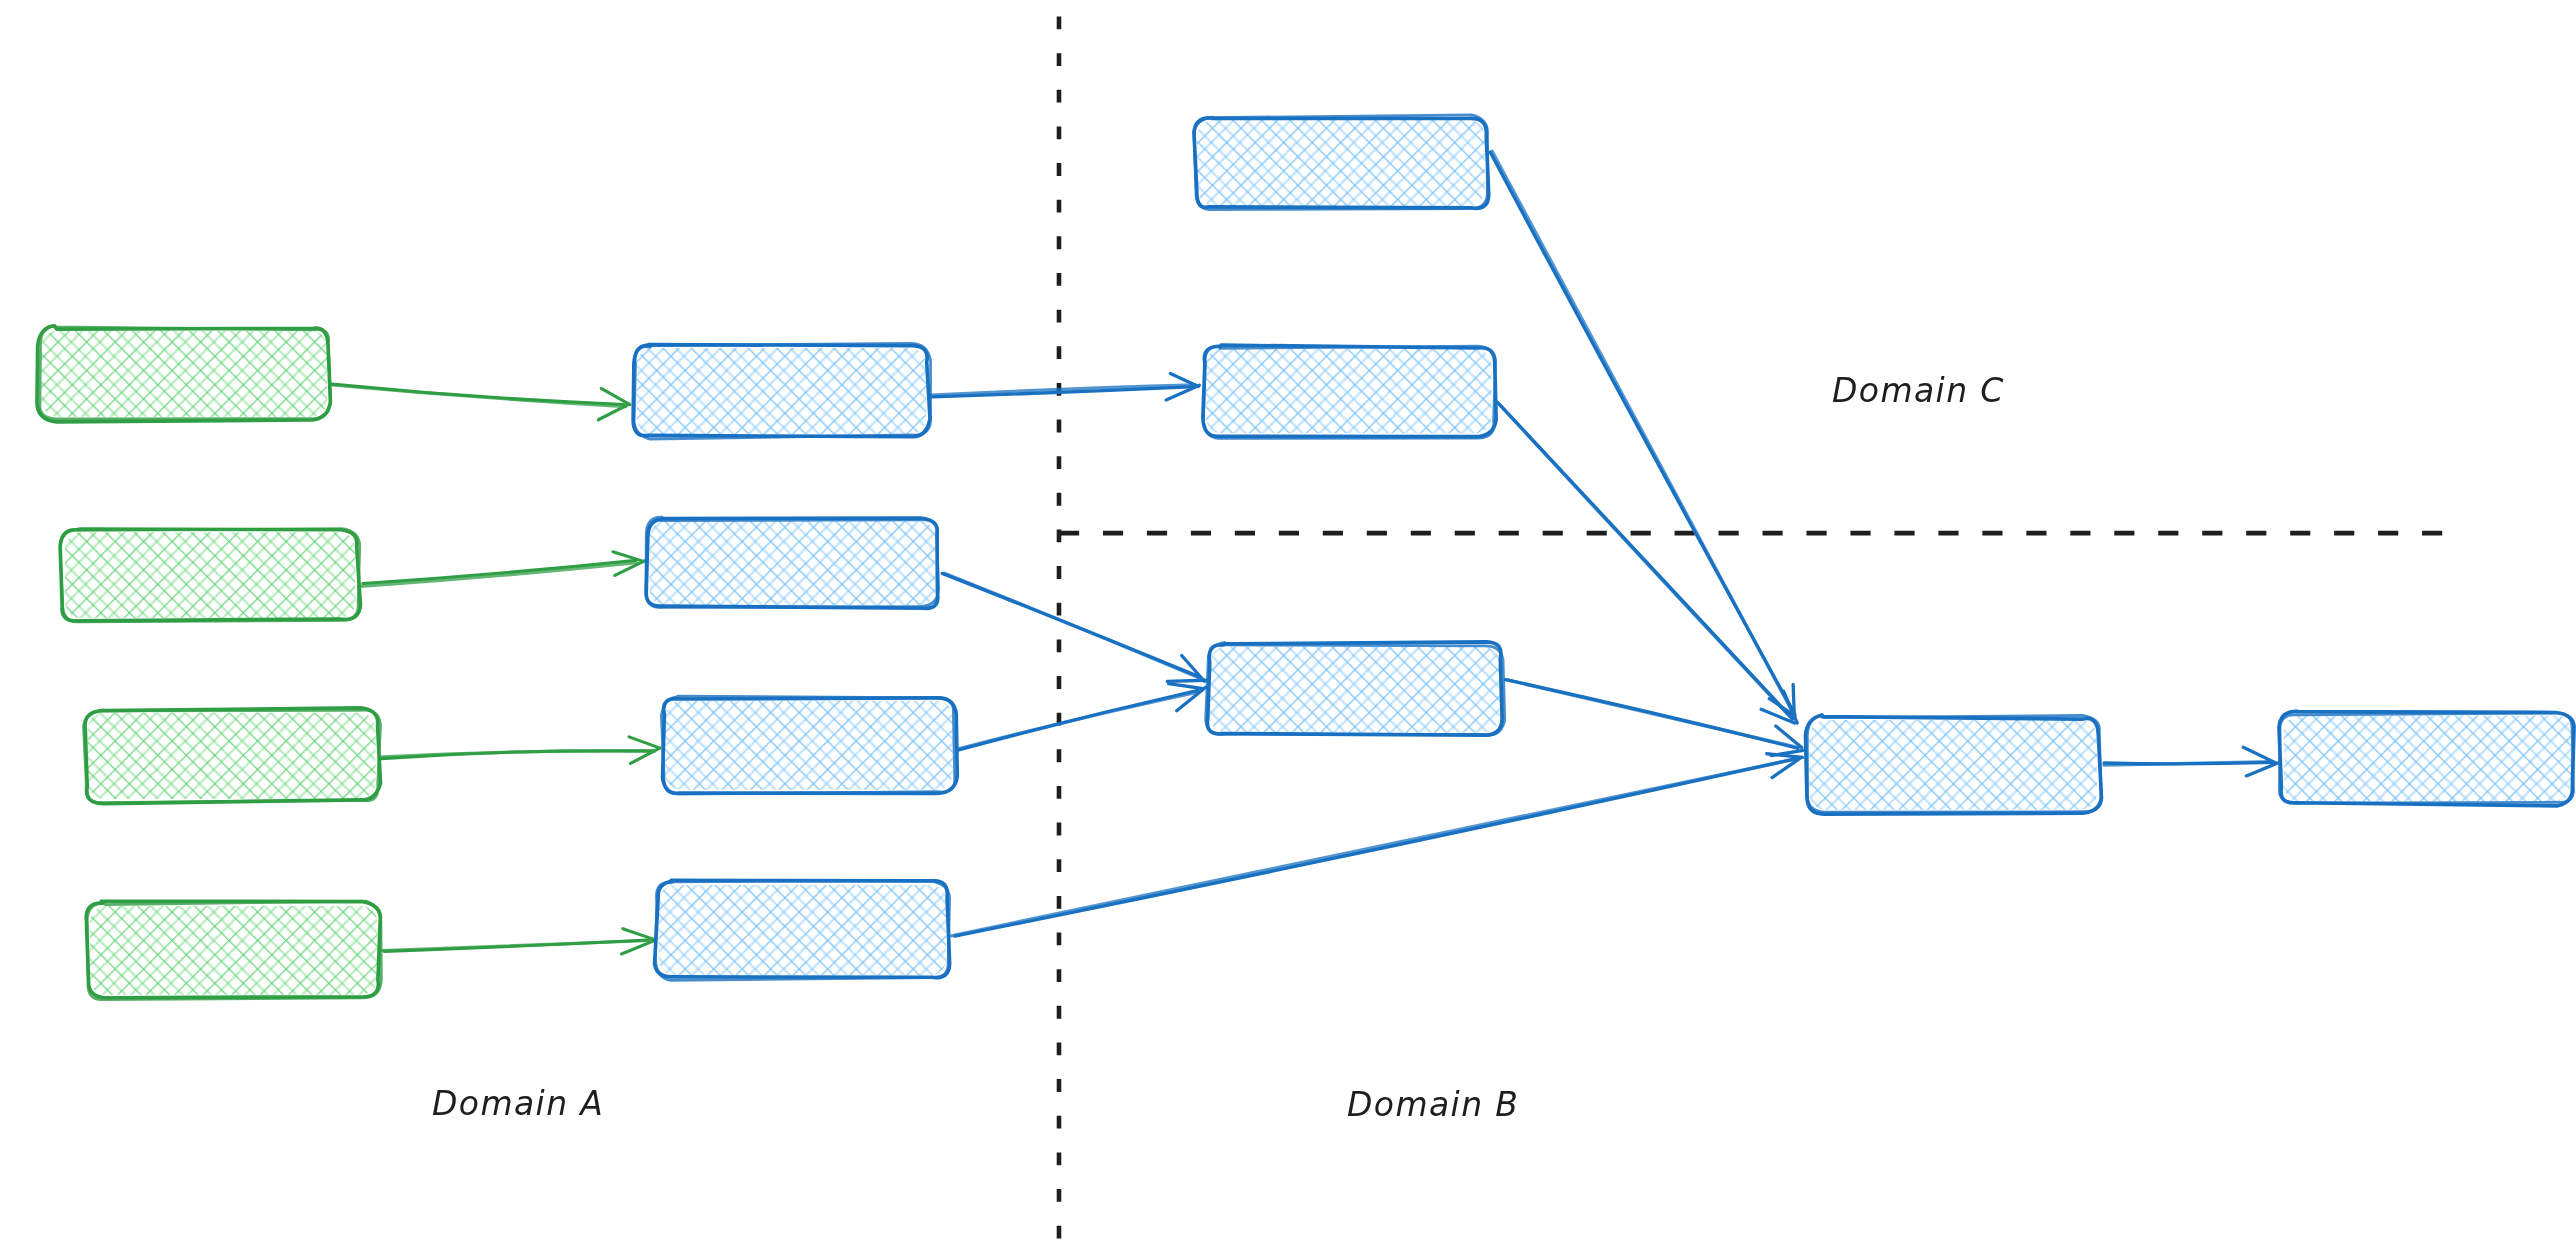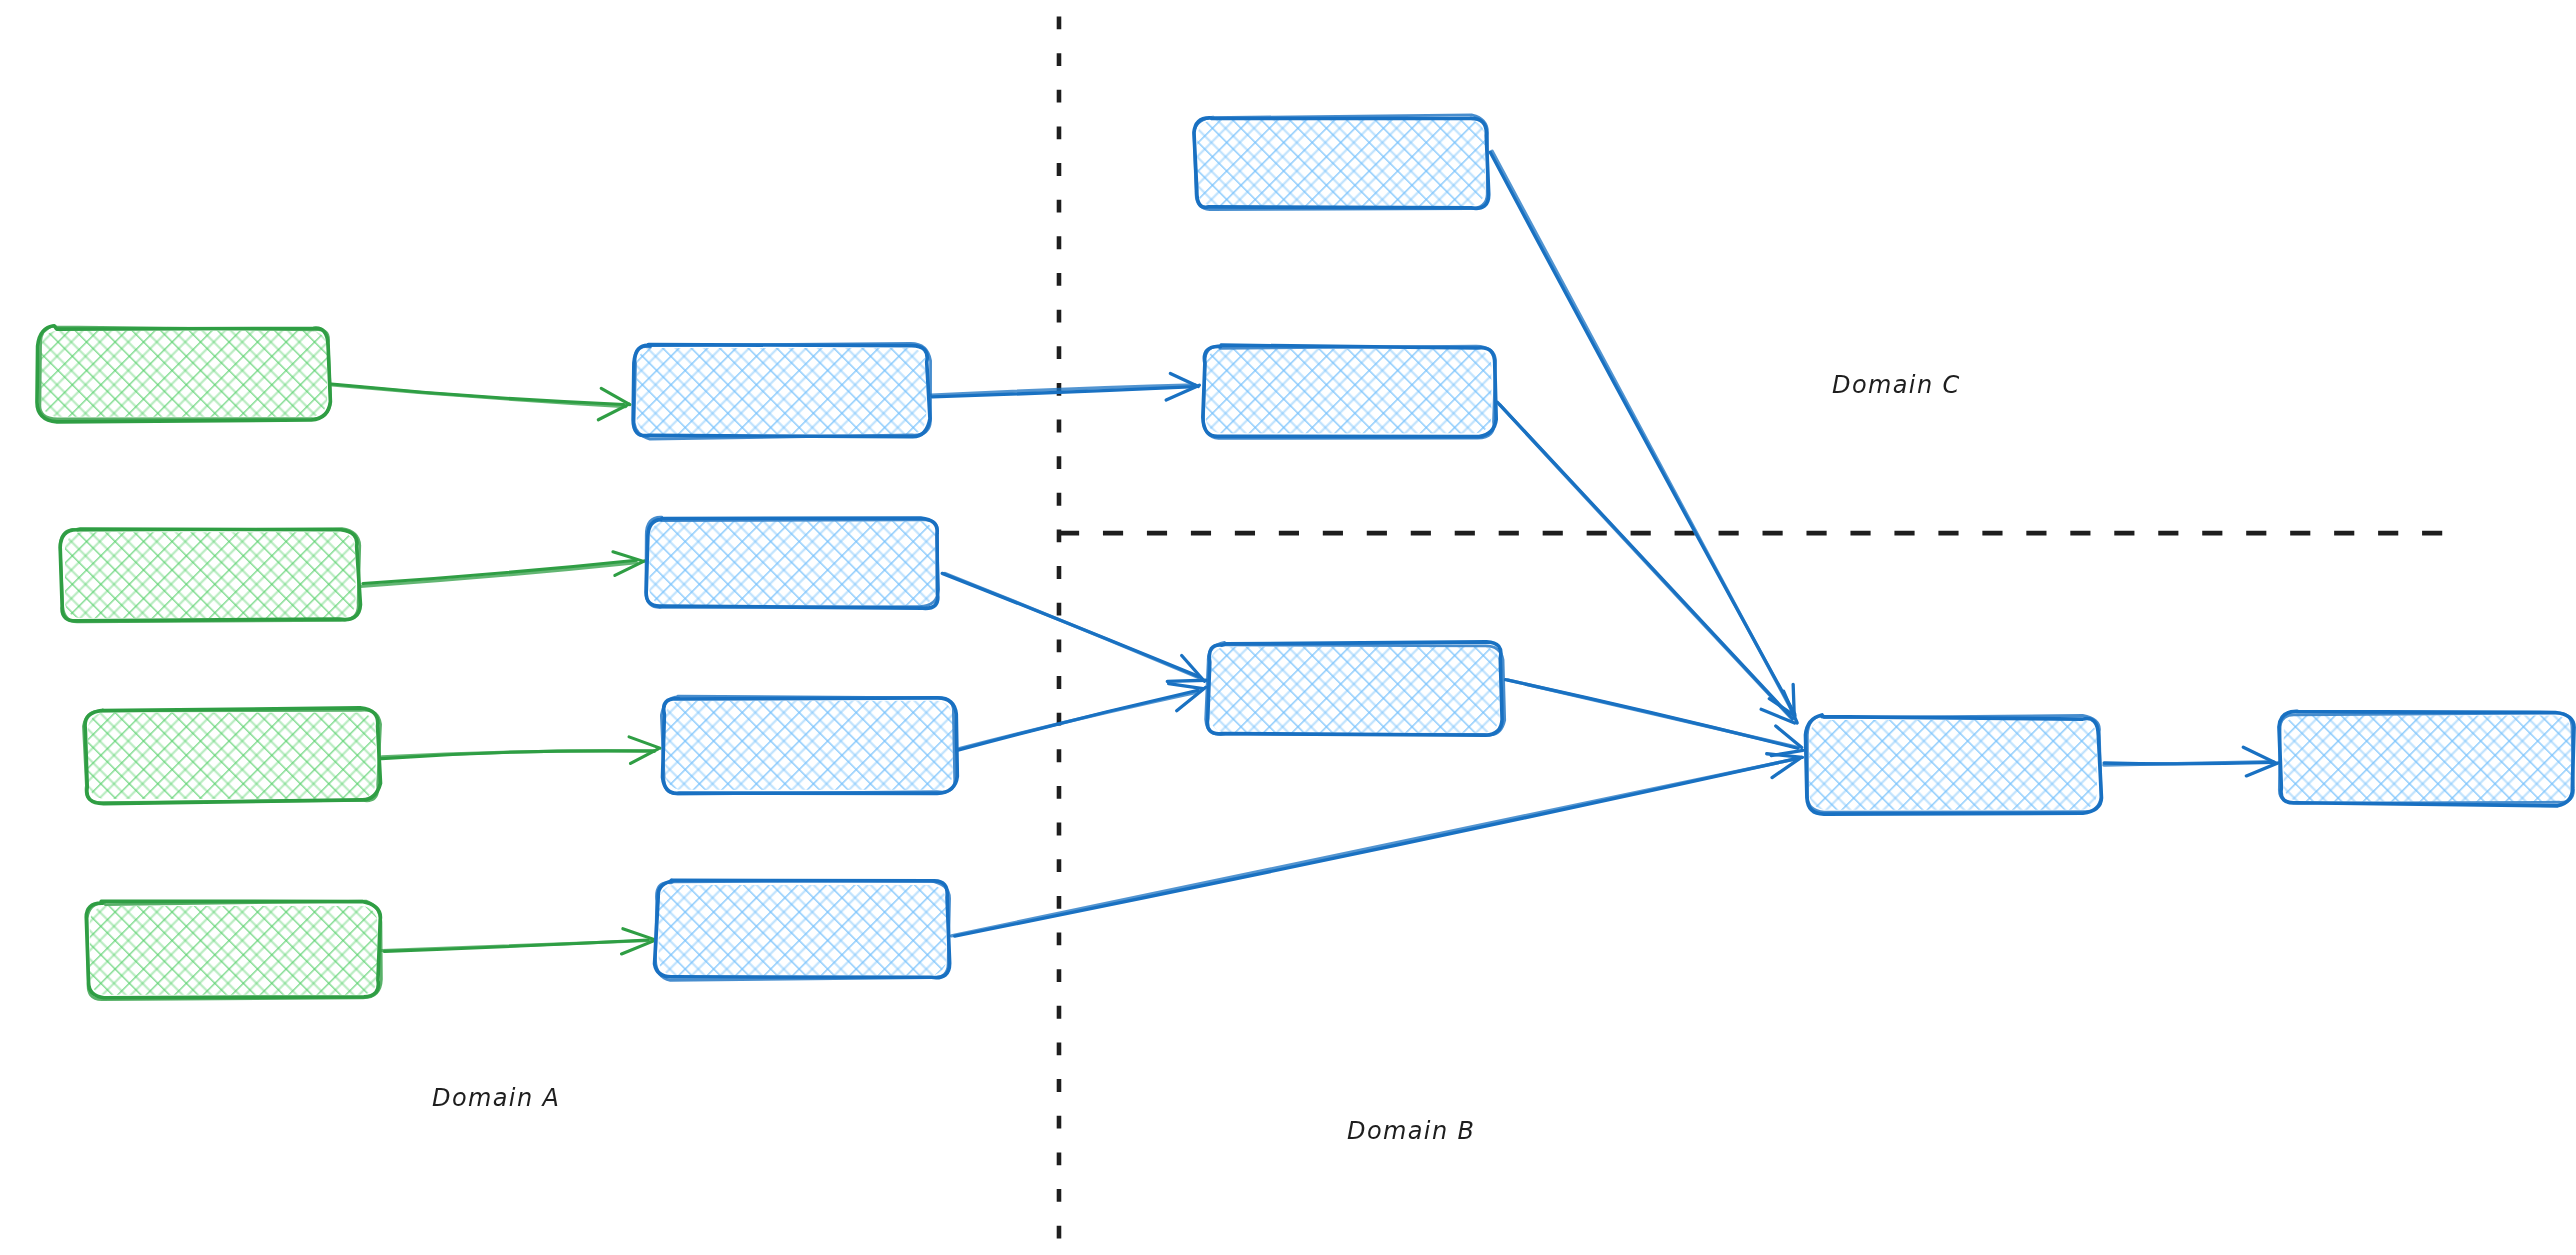--- a/index.html
+++ b/index.html
@@ -21,21 +21,21 @@
     position: absolute;
     top: 0;
     left: 0;
     width: 2576px;
     height: 1255px;
     overflow: visible;
   }
   .domain-label {
     position: absolute;
     font-family: "DejaVu Sans", sans-serif;
-    font-size: 24px;
+    font-size: 33px;
     font-style: italic;
     letter-spacing: 1.4px;
     color: #1e1e1e;
     white-space: nowrap;
     user-select: none;
   }
 </style>
 </head>
 <body>
 
@@ -216,18 +216,18 @@
           <rect x="2493" y="781" width="314" height="94" rx="18" ry="18" fill="url(#hatch-blue)"></rect>
           <rect x="2493" y="781" width="314" height="94" rx="18" ry="18" fill="url(#hatch-blue2)"></rect>
           <path d="M 2507.175929940574 776.7626173979429 L 2789.6320155144817 777.7880119930896 Q 2810.990230037454 780.1422081492572 2809.8317480575442 795.6495083342537 L 2808.047585535351 858.5685670977311 Q 2809.5513276348597 875.5518097162953 2791.9930775341545 879.6741038342352 L 2506.995169735698 876.2852984432528 Q 2487.4493668198816 878.1111096916306 2490.3885410322755 860.0883068097236 L 2487.7858234407313 793.5272458673116 Q 2488.976244216401 776.031905460652 2507.903457511637 776.6149048334057 Z" stroke="#1971c2" stroke-width="4" fill="none" stroke-linecap="round" stroke-linejoin="round" opacity="1"></path>
           <path d="M 2507.6631088386584 780.390849687993 L 2793.839168932121 778.4446384444109 Q 2807.9560497286525 778.0604268682471 2807.7511760236466 797.3923033852094 L 2809.192244625926 860.3578677191202 Q 2810.6226988807425 876.6879282957352 2793.548911191965 875.7524920465204 L 2509.895344605155 876.8070627695914 Q 2487.5929916859573 877.3128570684758 2488.186063003906 861.7369519849946 L 2489.0459292896307 793.4536122799169 Q 2490.380023282664 779.5432683487159 2505.804878187368 780.5206439161303 Z" stroke="#1971c2" stroke-width="3" fill="none" stroke-linecap="round" stroke-linejoin="round" opacity="0.8"></path>
         </g>
       </g>
   </svg>
 
   <div id="labels-group">
       <div class="domain-label" style="left: 432px; top: 1084px;">Domain A</div>
-      <div class="domain-label" style="left: 1347px; top: 1117px;">Domain B</div>
+      <div class="domain-label" style="left: 1347px; top: 1085px;">Domain B</div>
       <div class="domain-label" style="left: 1832px; top: 371px;">Domain C</div>
     </div>
 
 </div>
 
 
 </body></html>

